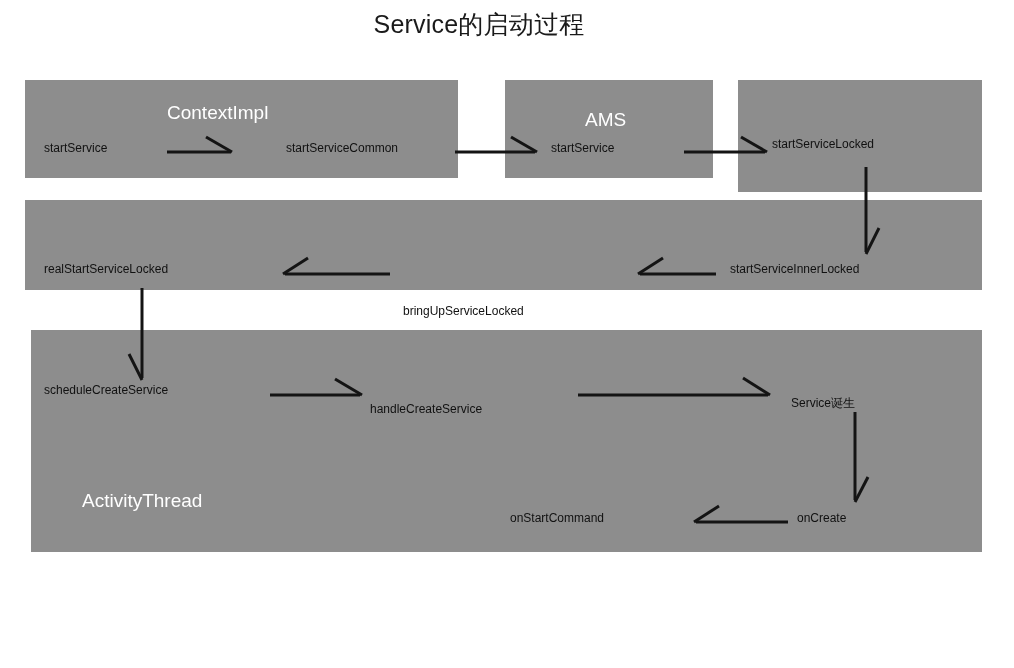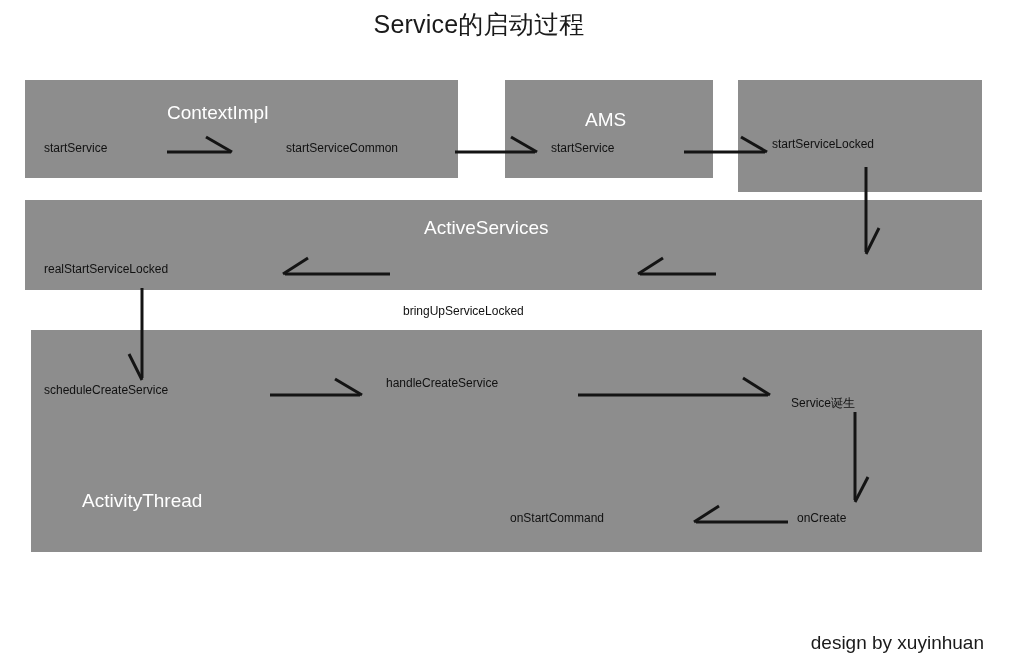--- a/index.html
+++ b/index.html
@@ -89,21 +89,20 @@
   <div class="box" style="left:738px; top:80px; width:244px; height:112px;"></div>
 
   <div class="box" style="left:25px; top:200px; width:957px; height:90px;"></div>
 
   <div class="box" style="left:31px; top:330px; width:951px; height:222px;"></div>
 
   <div class="box-title" style="left:167px; top:102px;text-align:right;">ContextImpl</div>
 
   <div class="box-title" style="left:585px; top:109px;text-align:right;">AMS</div>
 
-  <div class="box-title" style="left:424px; top:217px;">ActiveServices</div>
 
   <div class="box-title" style="left:82px; top:490px;">ActivityThread</div>
 
   <svg class="arrows" viewBox="0 0 1014 668">
 
     <g>
       <line class="arrow-line" x1="167" y1="152" x2="231" y2="152"></line>
       <polyline class="arrow-head" points="206,137 232,152"></polyline>
     </g>
 
@@ -159,30 +158,30 @@
   </svg>
 
   <div class="node" style="left:44px; top:141px;">startService</div>
 
   <div class="node" style="left:239px; top:141px;margin-left:47px;">startServiceCommon</div>
 
   <div class="node" style="left:551px; top:141px;">startService</div>
 
   <div class="node" style="left:772px; top:137px;">startServiceLocked</div>
 
+  <div class="node" style="left:730px; top:262px;">startServiceInnerLocked</div>
 
   <div class="node" style="left:403px; top:262px;margin-top:42px;">bringUpServiceLocked</div>
 
   <div class="node" style="left:44px; top:262px;">realStartServiceLocked</div>
 
   <div class="node" style="left:44px; top:383px;">scheduleCreateService</div>
 
-  <div class="node" style="left:370px; top:376px;margin-left:16px;">handleCreateService</div>
+  <div class="node" style="left:370px; top:402px;">handleCreateService</div>
 
   <div class="node" style="left:791px; top:395px;">Service诞生</div>
 
   <div class="node" style="left:797px; top:511px;">onCreate</div>
 
   <div class="node" style="left:510px; top:511px;">onStartCommand</div>
 
-  <div class="footer">design by xuyinhuan</div>
 
 </div>
 
 </body></html>

